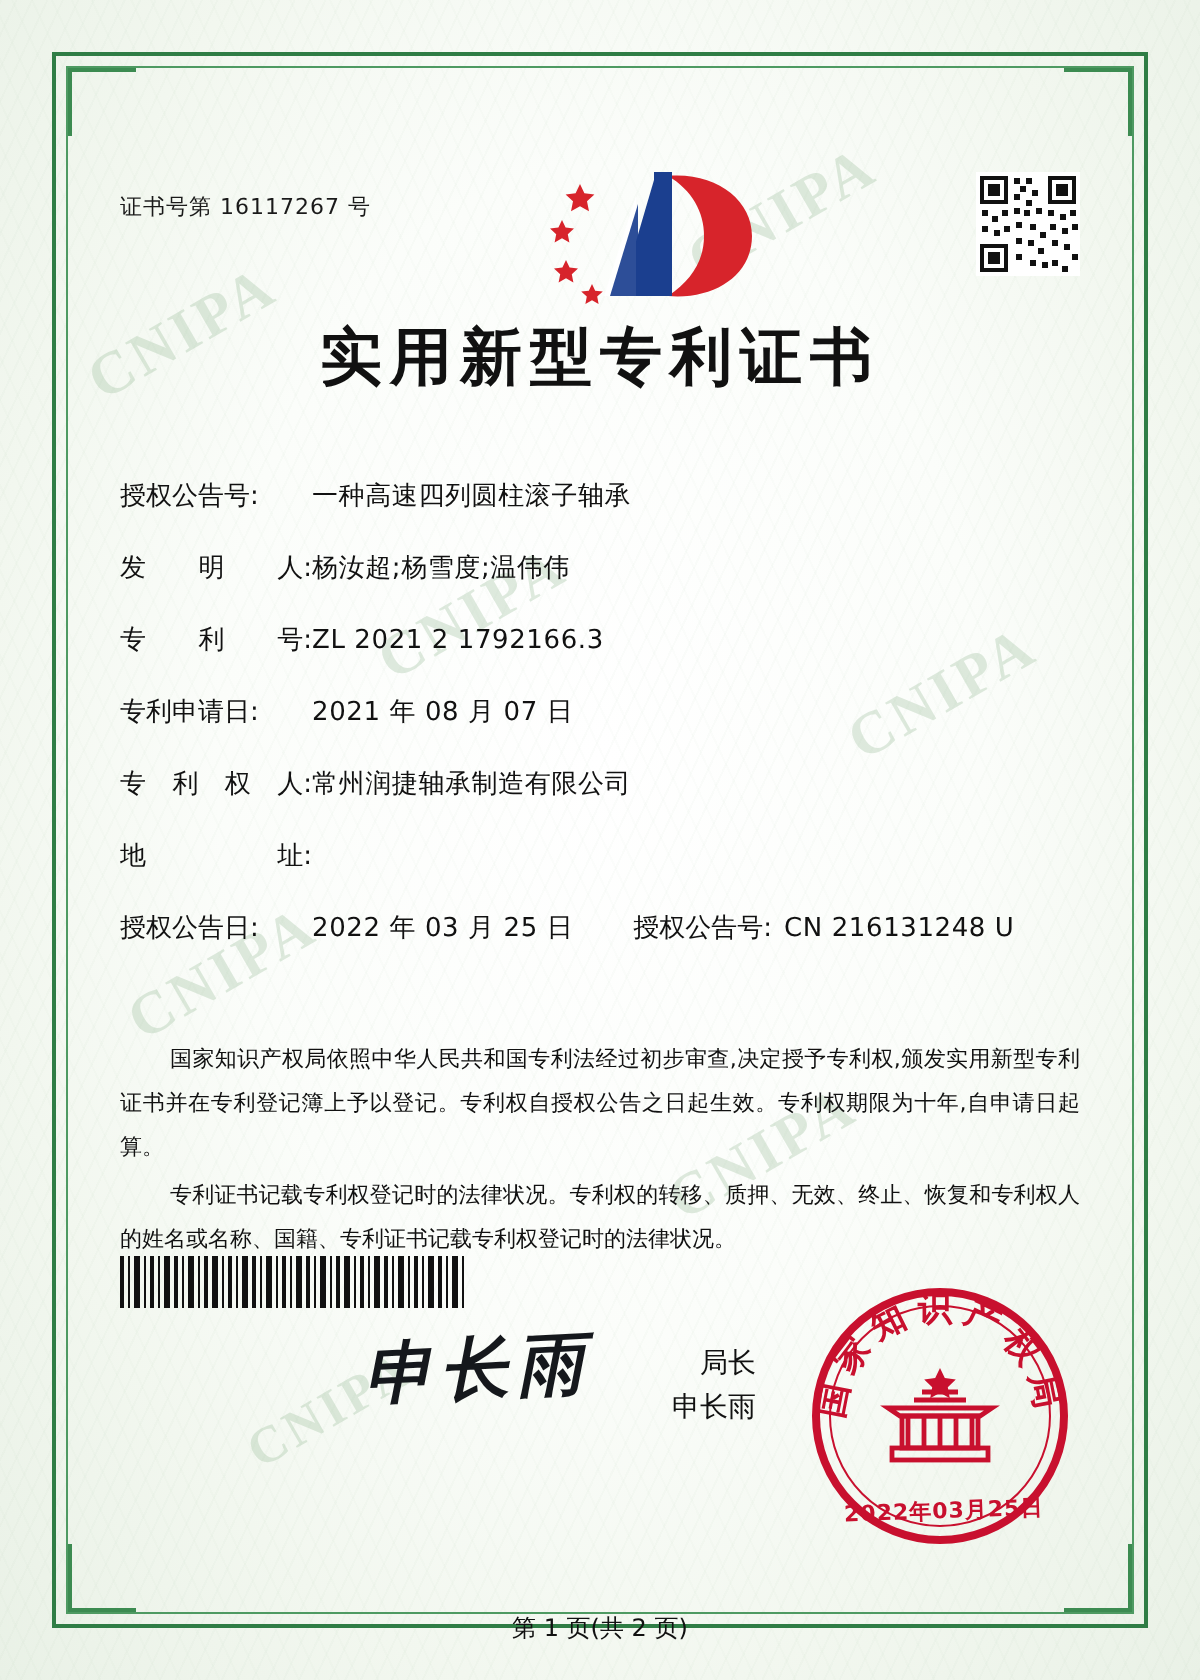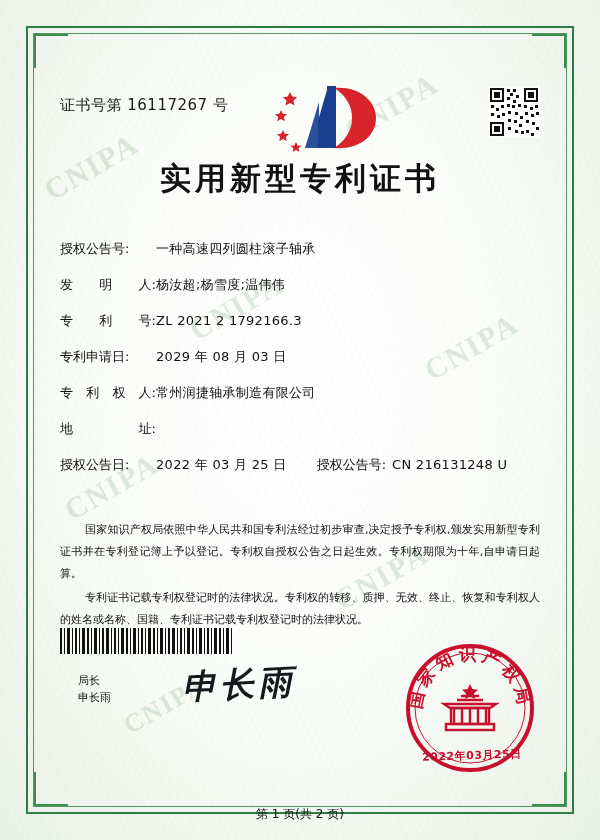--- a/index.html
+++ b/index.html
@@ -89,21 +89,21 @@
   }
 
   .topline {
     display: flex;
     align-items: flex-start;
     justify-content: space-between;
     height: 70px;
   }
   .cert-no {
     font-family: "DejaVu Sans", "Liberation Sans", sans-serif;
-    font-size: 15px;
+    font-size: 11px;
     color: #1a1a1a;
     letter-spacing: .5px;
     padding-top: 36px;
     white-space: nowrap;
     text-align: right;
   }
 
   
   .logo {
     position: absolute;
@@ -178,23 +178,24 @@
     height: 26px;
   }
 
   .signature-block {
     position: absolute;
     left: 18px;
     top: 612px;
     width: 300px;
   }
   .sig-label {
-    font-size: 11px;
+    font-size: 14px;
     color: #111;
     line-height: 1.55;
+    text-align: right;
   }
   .sig-script {
     position: absolute;
     left: 104px;
     top: -10px;
     font-family: "Liberation Serif", "DejaVu Serif", serif;
     font-size: 34px;
     font-weight: bold;
     font-style: italic;
     color: #15181c;
@@ -343,21 +344,21 @@
         <div class="field-label spread">
           <span>专</span>
           <span>利</span>
           <span>号:</span>
         </div>
         <div class="field-value">ZL 2021 2 1792166.3</div>
       </div>
 
       <div class="field-row">
         <div class="field-label">专利申请日:</div>
-        <div class="field-value">2029 年 08 月 03 日</div>
+        <div class="field-value">2021 年 08 月 07 日</div>
       </div>
 
       <div class="field-row">
         <div class="field-label spread">
           <span>专</span>
           <span>利</span>
           <span>权</span>
           <span>人:</span>
         </div>
         <div class="field-value">常州润捷轴承制造有限公司</div>

